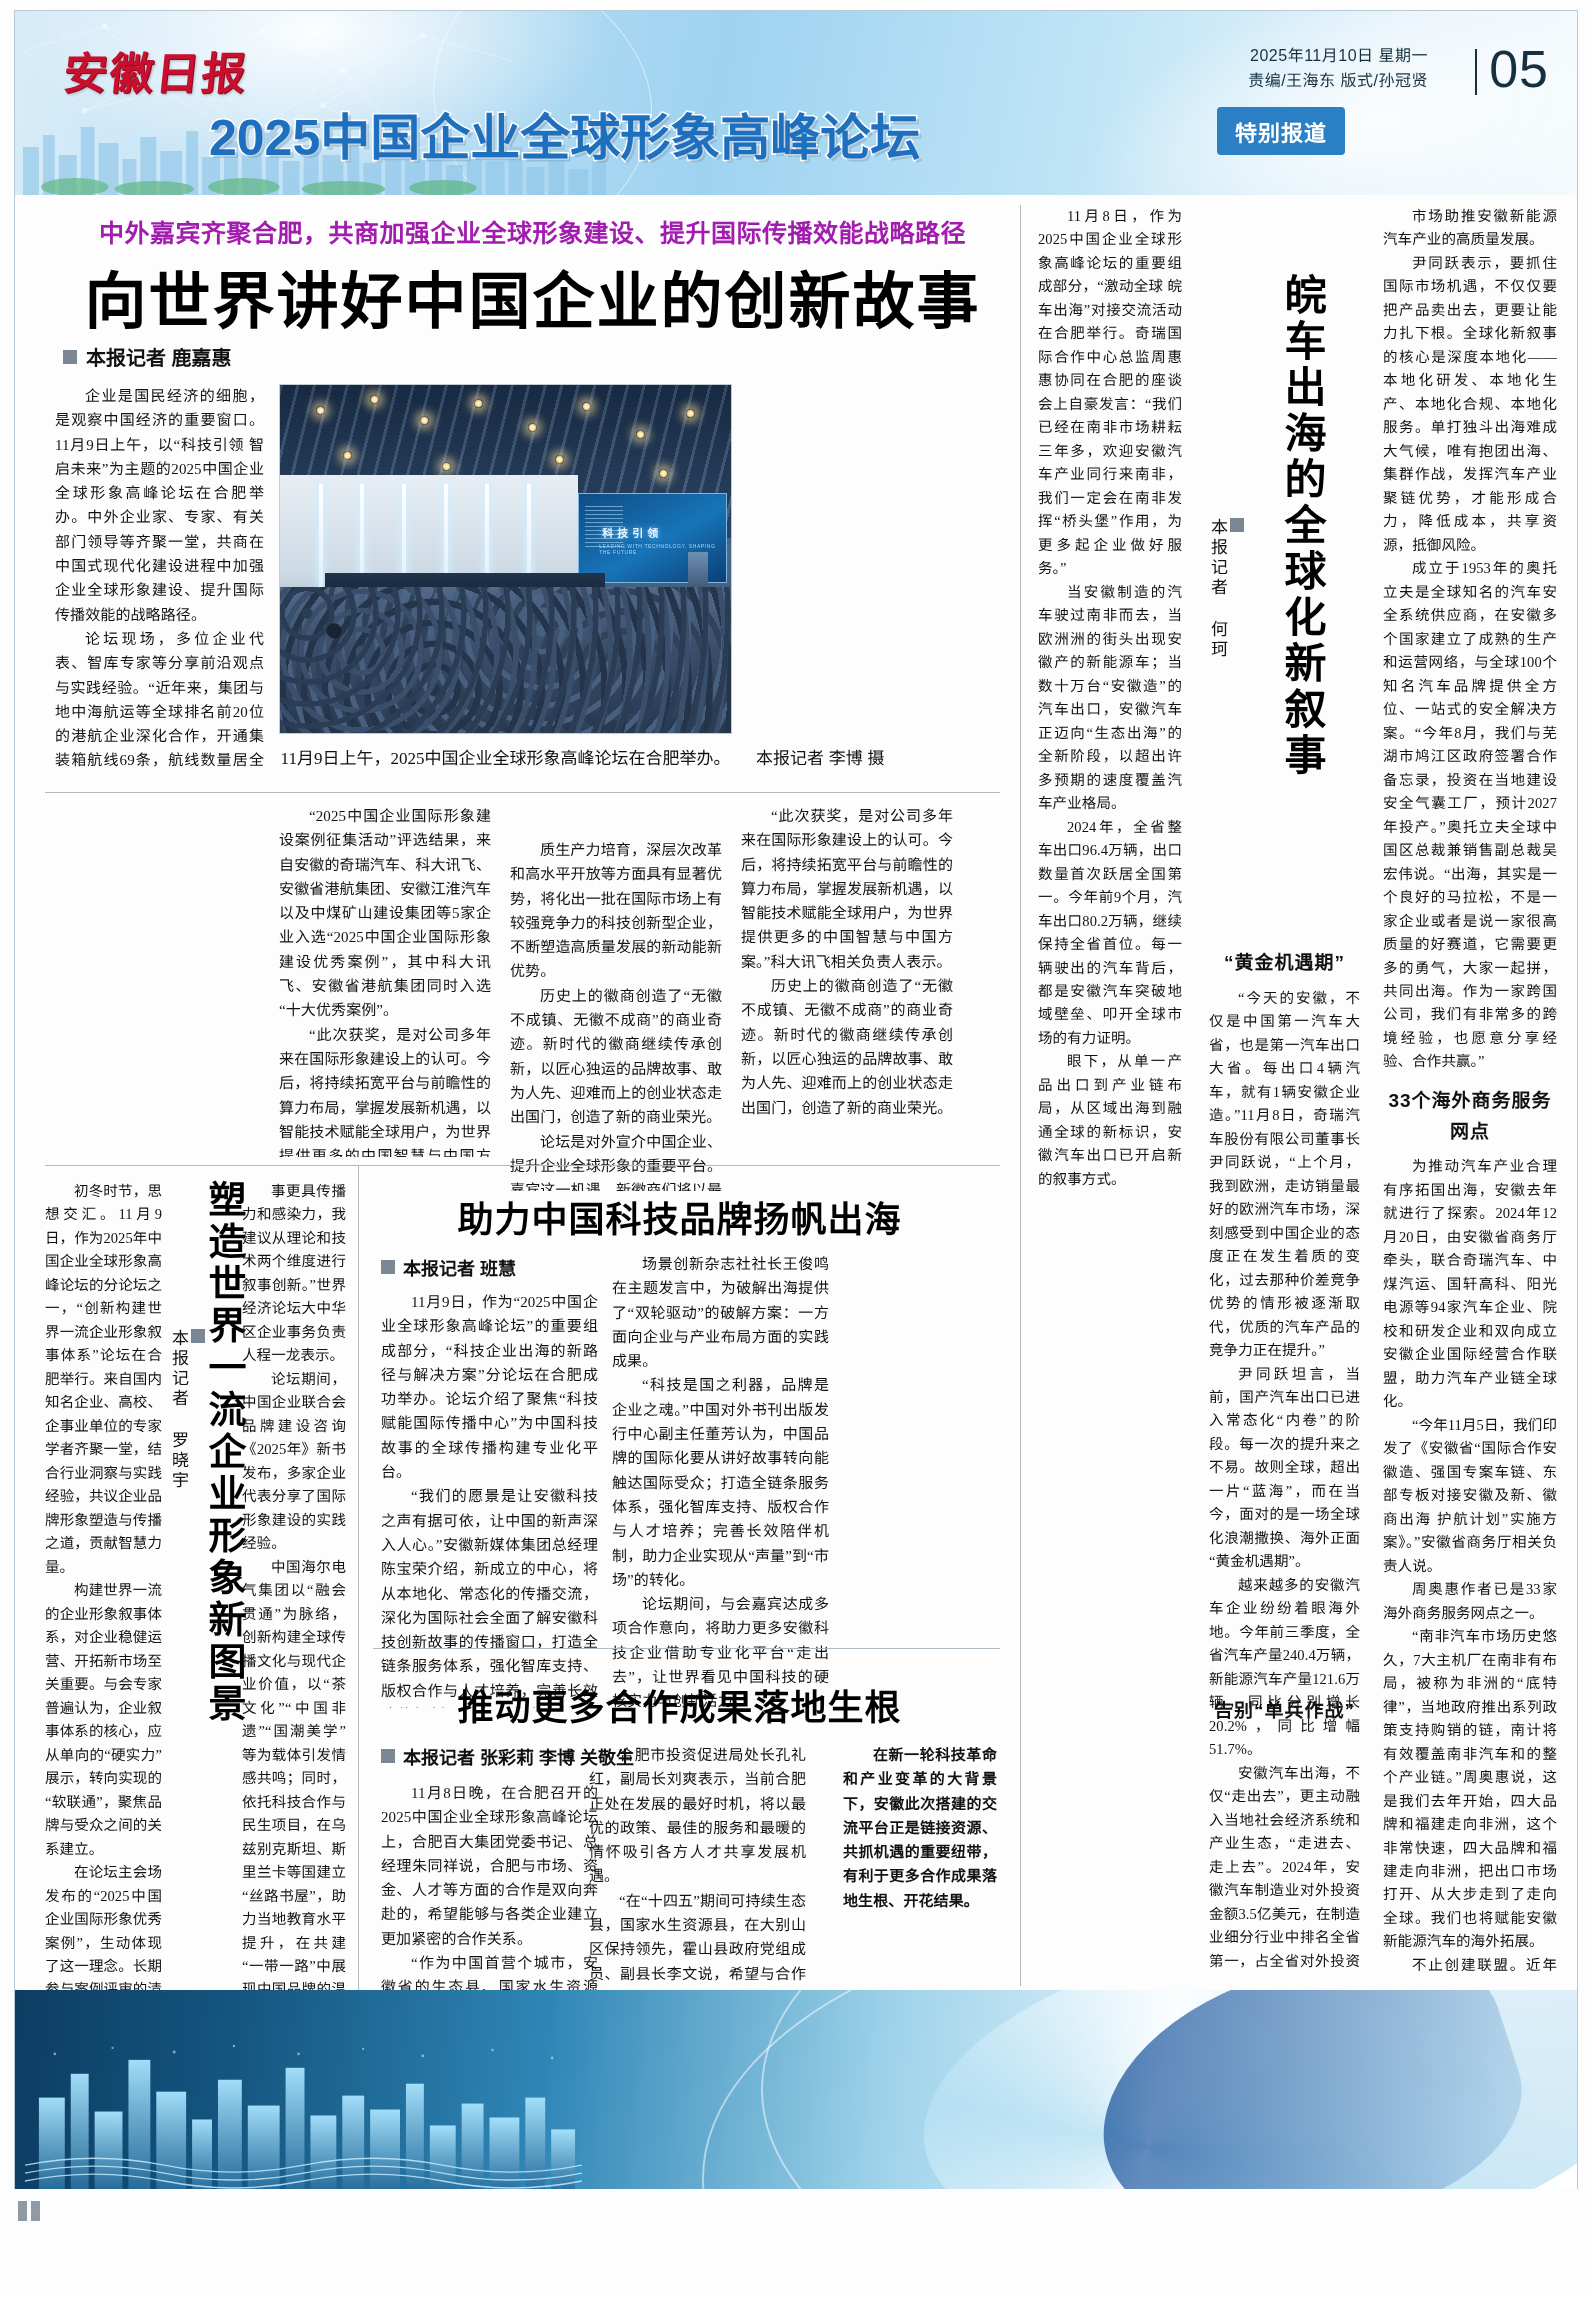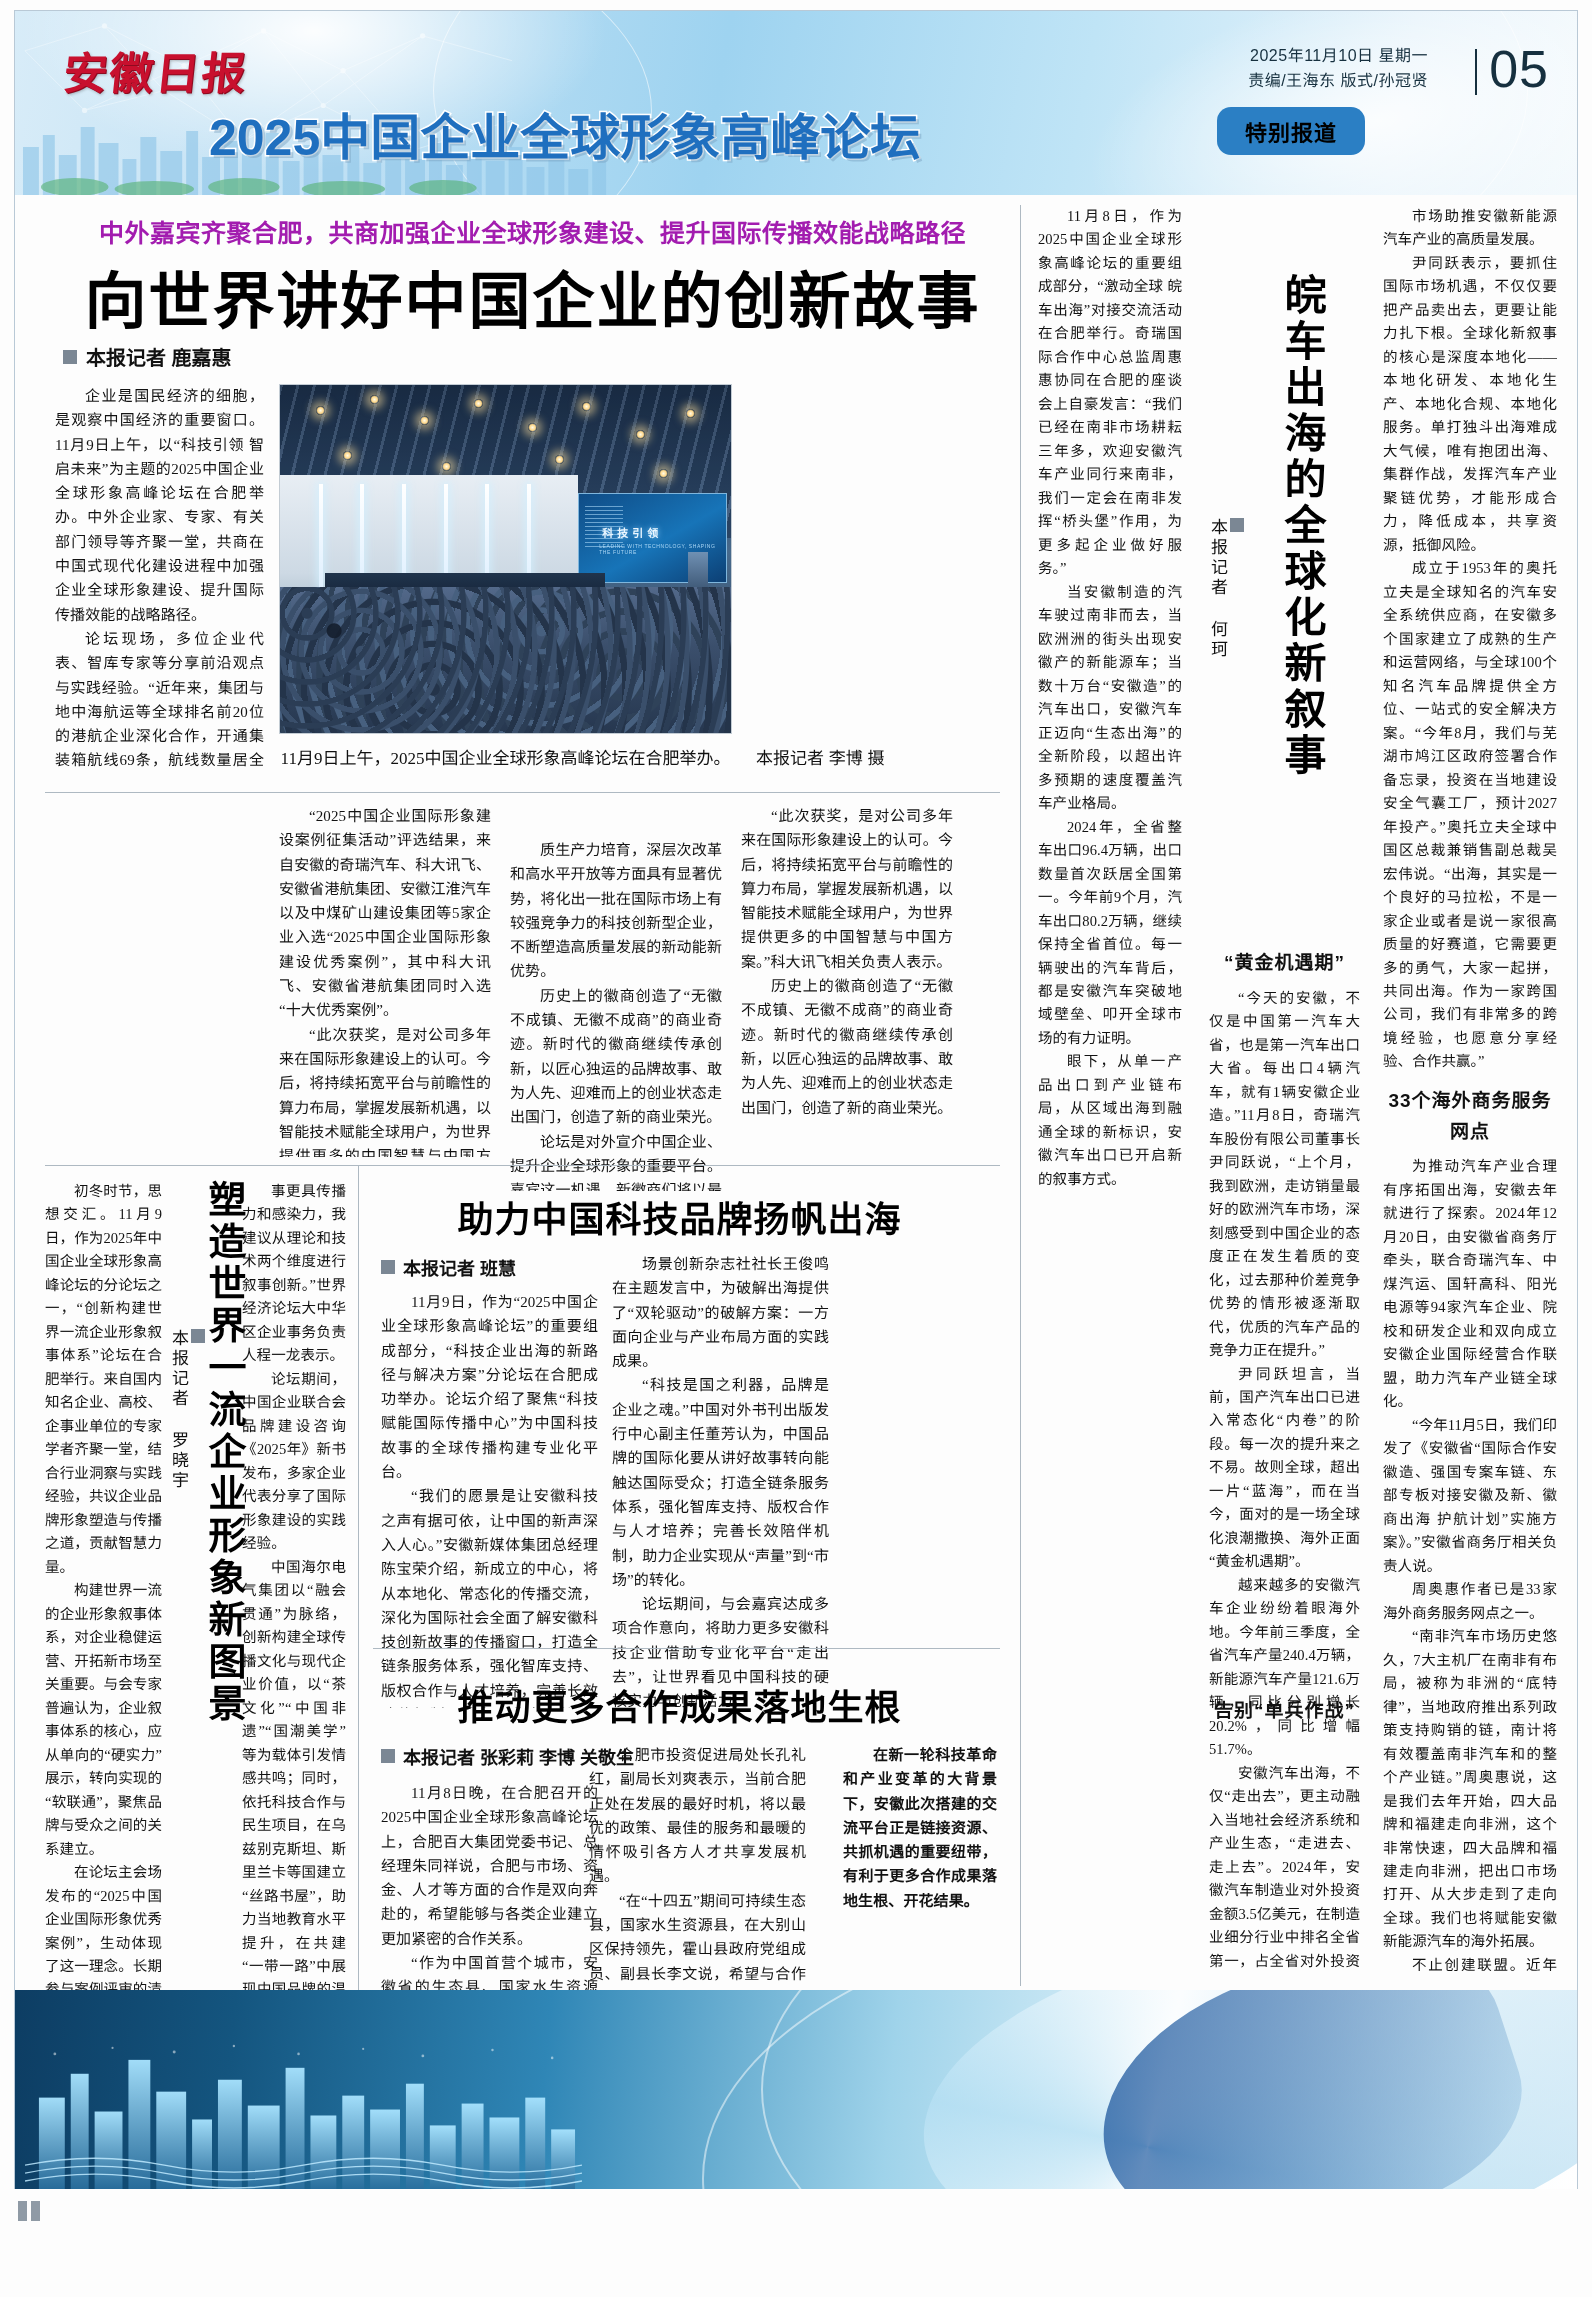--- a/index.html
+++ b/index.html
@@ -89,24 +89,24 @@
     font-size:50px; font-weight:bold;
     color:#1f6fbf;
     letter-spacing:0px;
     white-space:nowrap;
     -webkit-text-stroke:3px #ffffff;
     paint-order:stroke fill;
     text-shadow:3px 3px 0 rgba(120,160,190,.45);
   }
   #forum-badge {
     position:absolute; left:1202px; top:96px;
-    background:#2b7fc4; color:#000000;
+    background:#2b7fc4; color:#ffffff;
     font-family:"Liberation Sans",sans-serif;
     font-size:22px; font-weight:bold;
-    padding:8px 28px; border-radius:14px;
+    padding:8px 18px; border-radius:4px;
     letter-spacing:1px;
     white-space:nowrap;
   }
 
   
   #content {
     position:absolute; left:15px; top:195px; width:1562px; height:1950px;
   }
 
   .rule-v {

